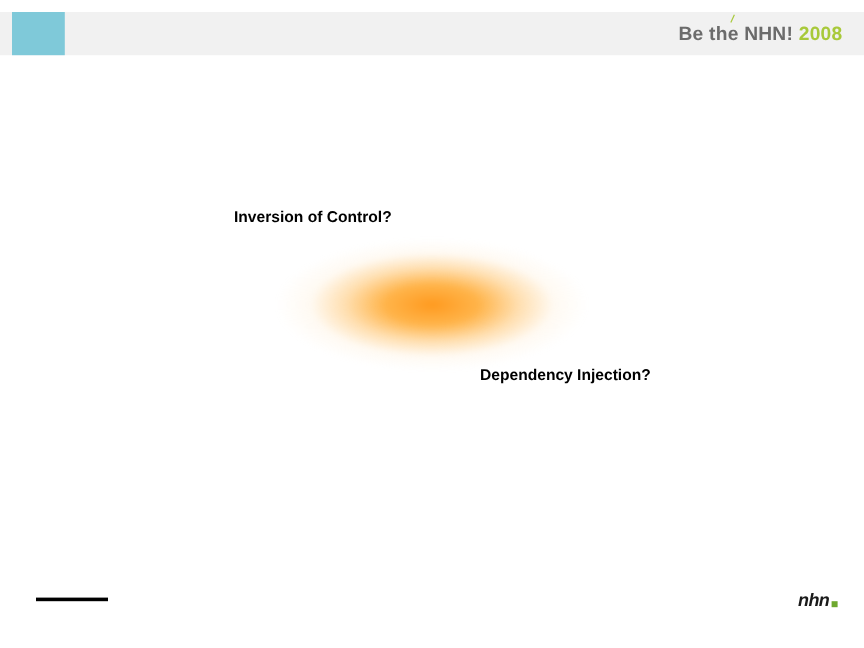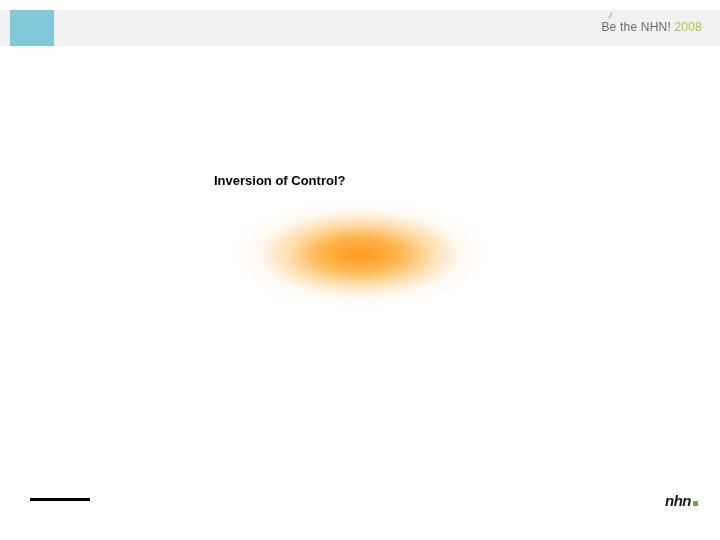--- a/index.html
+++ b/index.html
@@ -31,22 +31,22 @@
     top: 10px;
     left: 10px;
     width: 44px;
     height: 36px;
     background: #7fc9d9;
   }
   .header-brand {
     position: absolute;
     top: 20px;
     right: 18px;
-    font-size: 12px;
-    font-weight: normal;
+    font-size: 16px;
+    font-weight: bold;
     color: #6b6b6b;
     letter-spacing: 0.2px;
   }
   .header-brand .year {
     color: #a8c93a;
   }
   .brand-tick {
     position: absolute;
     top: 12px;
     right: 105px;
@@ -81,21 +81,20 @@
     background: radial-gradient(ellipse 130px 55px at center, #ff9a1f 0%, #ffb44a 30%, rgba(255,200,120,0.6) 55%, rgba(255,220,170,0.15) 78%, rgba(255,255,255,0) 100%);
     filter: blur(2px);
   }
   .text-top {
     position: absolute;
     top: 33px;
     left: 85px;
     font-size: 13px;
     font-weight: bold;
     color: #000;
-    margin-left: 19px;
   }
   .text-bottom {
     position: absolute;
     top: 165px;
     left: 290px;
     font-size: 13px;
     font-weight: bold;
     color: #000;
   }
 
@@ -152,20 +151,21 @@
   <div class="brand-tick"></div>
   <div class="header-brand">
     <span>Be the NHN!</span>
     <span class="year">2008</span>
   </div>
 </div>
 
 <div class="content">
   <div class="glow"></div>
   <div class="text-top">Inversion of Control?</div>
+  <div class="text-bottom">Dependency Injection?</div>
 </div>
 
 <div class="footer">
   <div class="footer-line"></div>
   <div class="footer-logo">
     <span>nhn</span>
       <span class="dot"></span>
   </div>
 </div>
 

